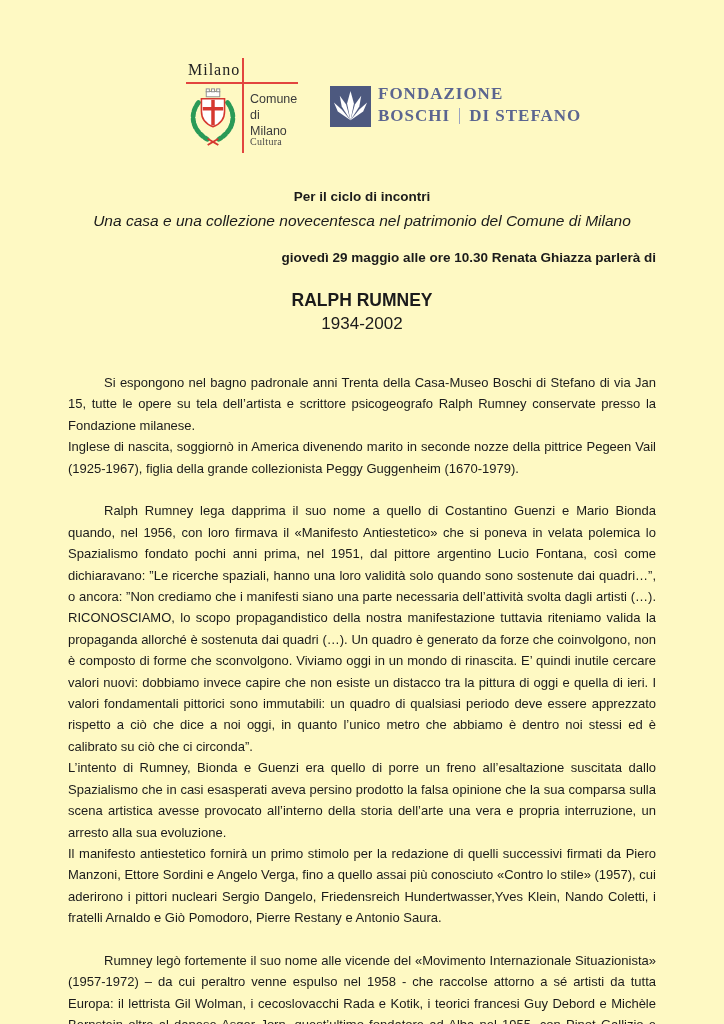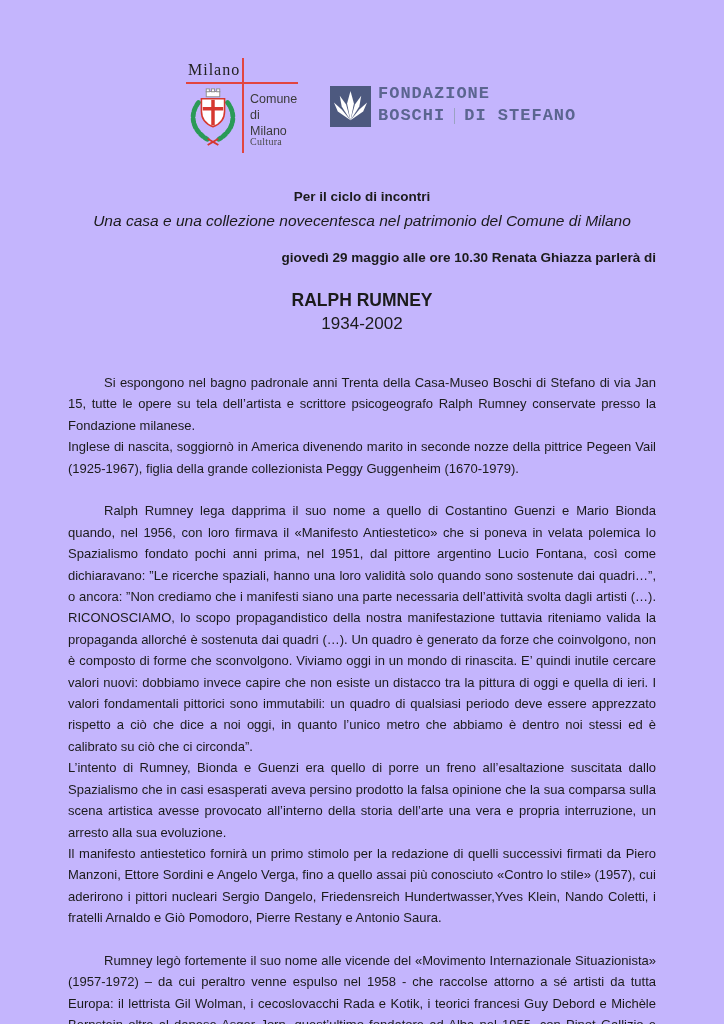--- a/index.html
+++ b/index.html
@@ -1,20 +1,20 @@
 <!DOCTYPE html>
 <html style="--milano-red: #e2453f; --shield-red: #d6382f; --laurel-green: #2a9a57; --fondazione-blue: #5b6590; --fondazione-square: #4d597f;"><head>
 <meta charset="utf-8">
 <style>
   html,body{margin:0;padding:0;background:#ffffff;}
   .page{
     position:relative;
     width:724px;height:1024px;
     margin:0 auto;
-    background:#c4b5fd;
+    background:#fef9c3;
     overflow:hidden;
     font-family:"Liberation Sans",sans-serif;
     color:#1b1b1b;
   }
 
   
   .doc-header{position:absolute;left:0;top:0;width:724px;height:160px;}
 
   .milano-logo{position:absolute;left:186px;top:60px;width:114px;height:94px;}
   .milano-word{
@@ -34,21 +34,21 @@
   .milano-dept{
     position:absolute;left:64px;top:76px;
     font-family:"Liberation Serif",serif;
     font-size:10px;color:#4a4a4a;letter-spacing:.3px;
   }
 
   .fondazione-logo{position:absolute;left:330px;top:86px;display:flex;align-items:flex-start;}
   .fondazione-mark{width:41px;height:41px;flex:0 0 auto;}
   .fondazione-text{
     margin-left:7px;margin-top:-3px;
-    font-family:Liberation Mono, monospace;
+    font-family:Liberation Serif, serif;
     font-weight:bold;color:var(--fondazione-blue);
     font-size:17px;line-height:22px;letter-spacing:1px;
     white-space:nowrap;
   }
   .fond-line2{display:flex;align-items:center;}
   .fond-sep{display:inline-block;width:1px;height:16px;background:#9aa3c2;margin:0 9px;}
 
   
   .content{position:relative;padding:189px 68px 0 68px;}
   .content p{margin:0;}

